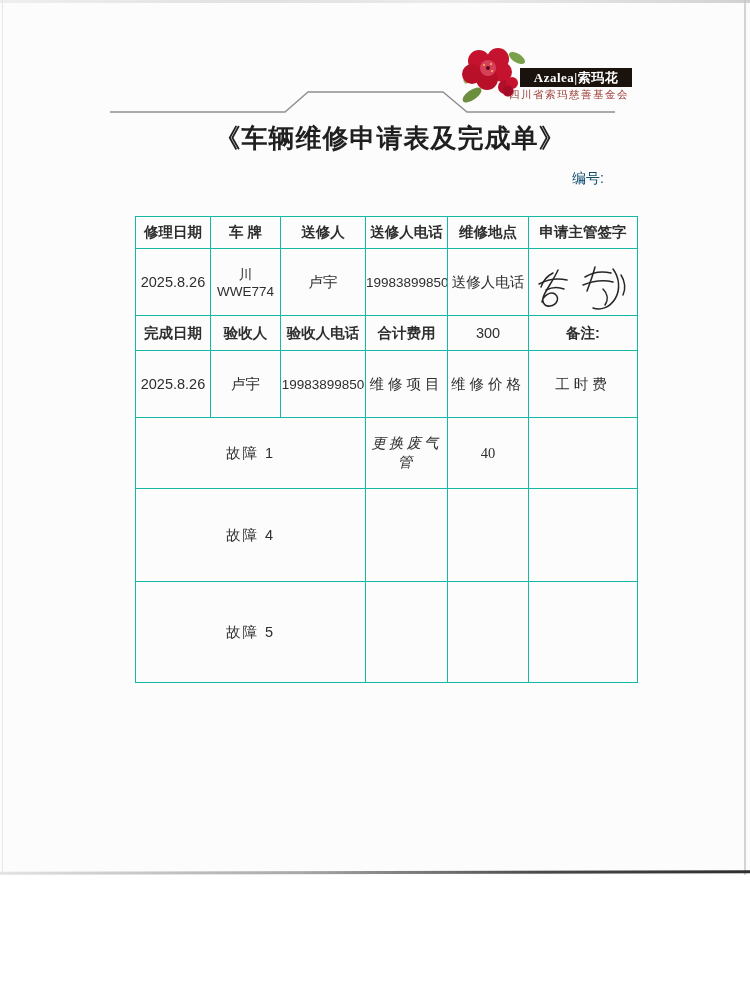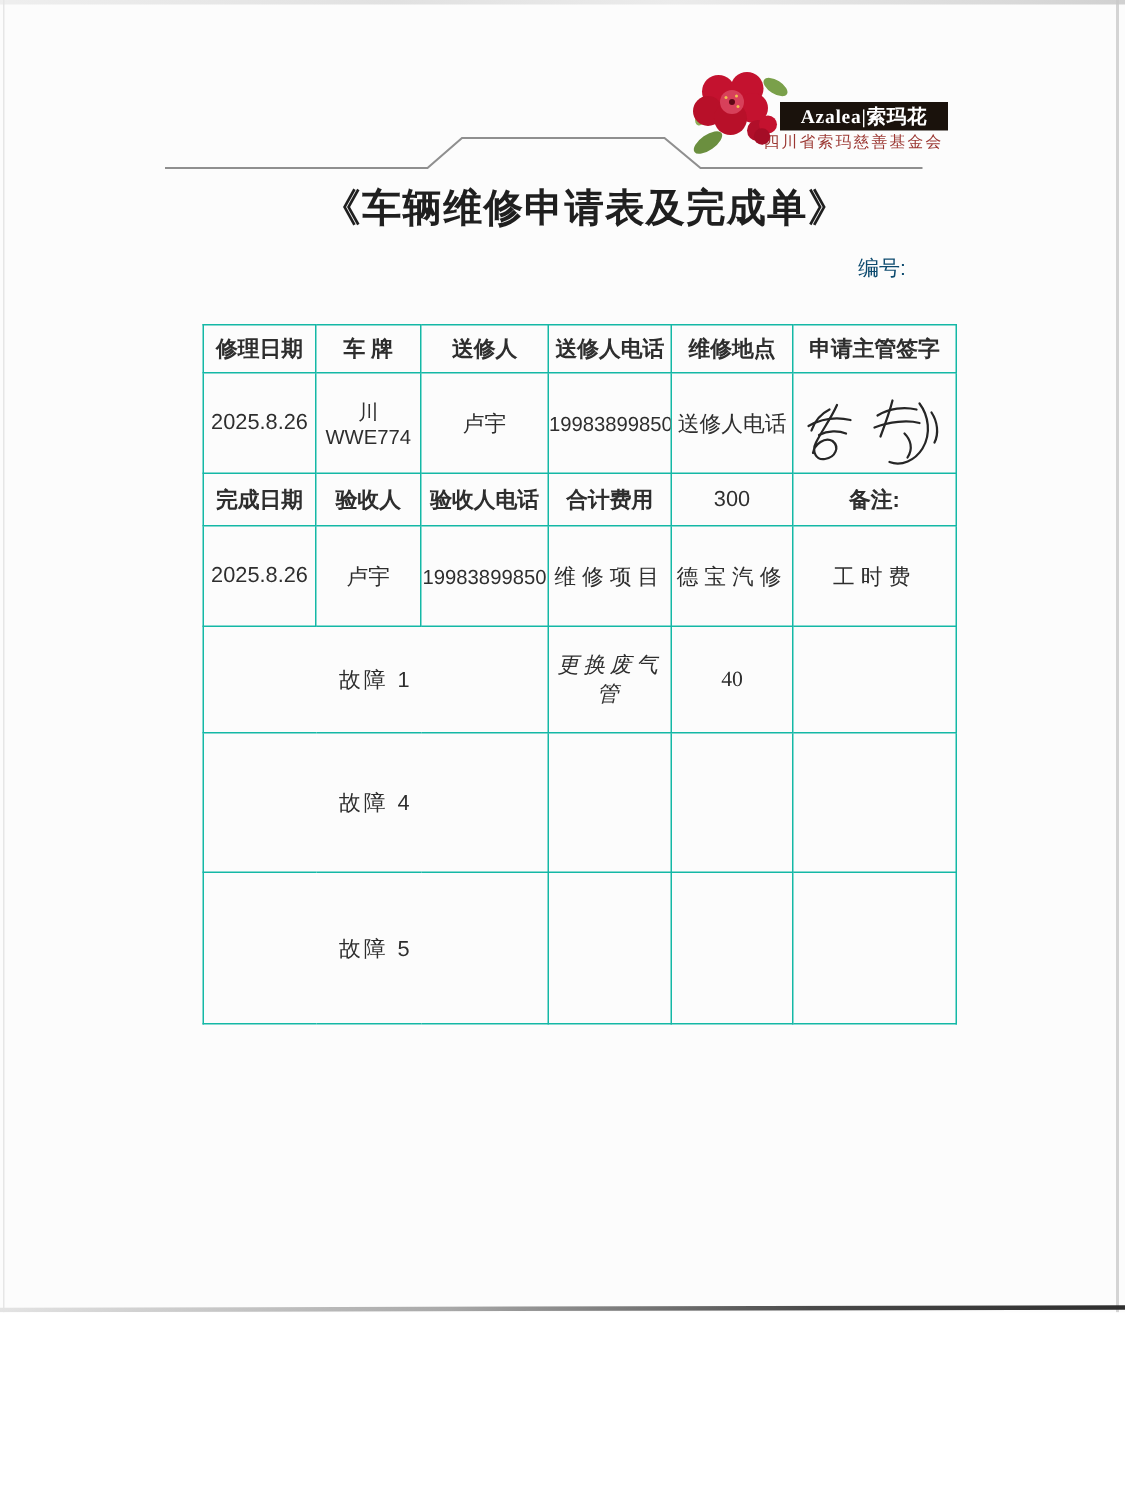--- a/index.html
+++ b/index.html
@@ -143,21 +143,21 @@
         <td class="head">验收人电话</td>
         <td class="head">合计费用</td>
         <td>300</td>
         <td class="head left">备注:</td>
       </tr>
       <tr class="h67">
         <td>2025.8.26</td>
         <td>卢宇</td>
         <td style="font-size:13.5px">19983899850</td>
         <td class="preprint">维修项目</td>
-        <td class="preprint">德宝汽修</td>
+        <td class="preprint">维修价格</td>
         <td class="preprint">工时费</td>
       </tr>
       <tr class="h71">
         <td colspan="3" class="fault-label">故障 1</td>
         <td class="fault-item">更换废气管</td>
         <td class="fault-price">40</td>
         <td></td>
       </tr>
       <tr class="h93">
         <td colspan="3" class="fault-label">故障 4</td>

